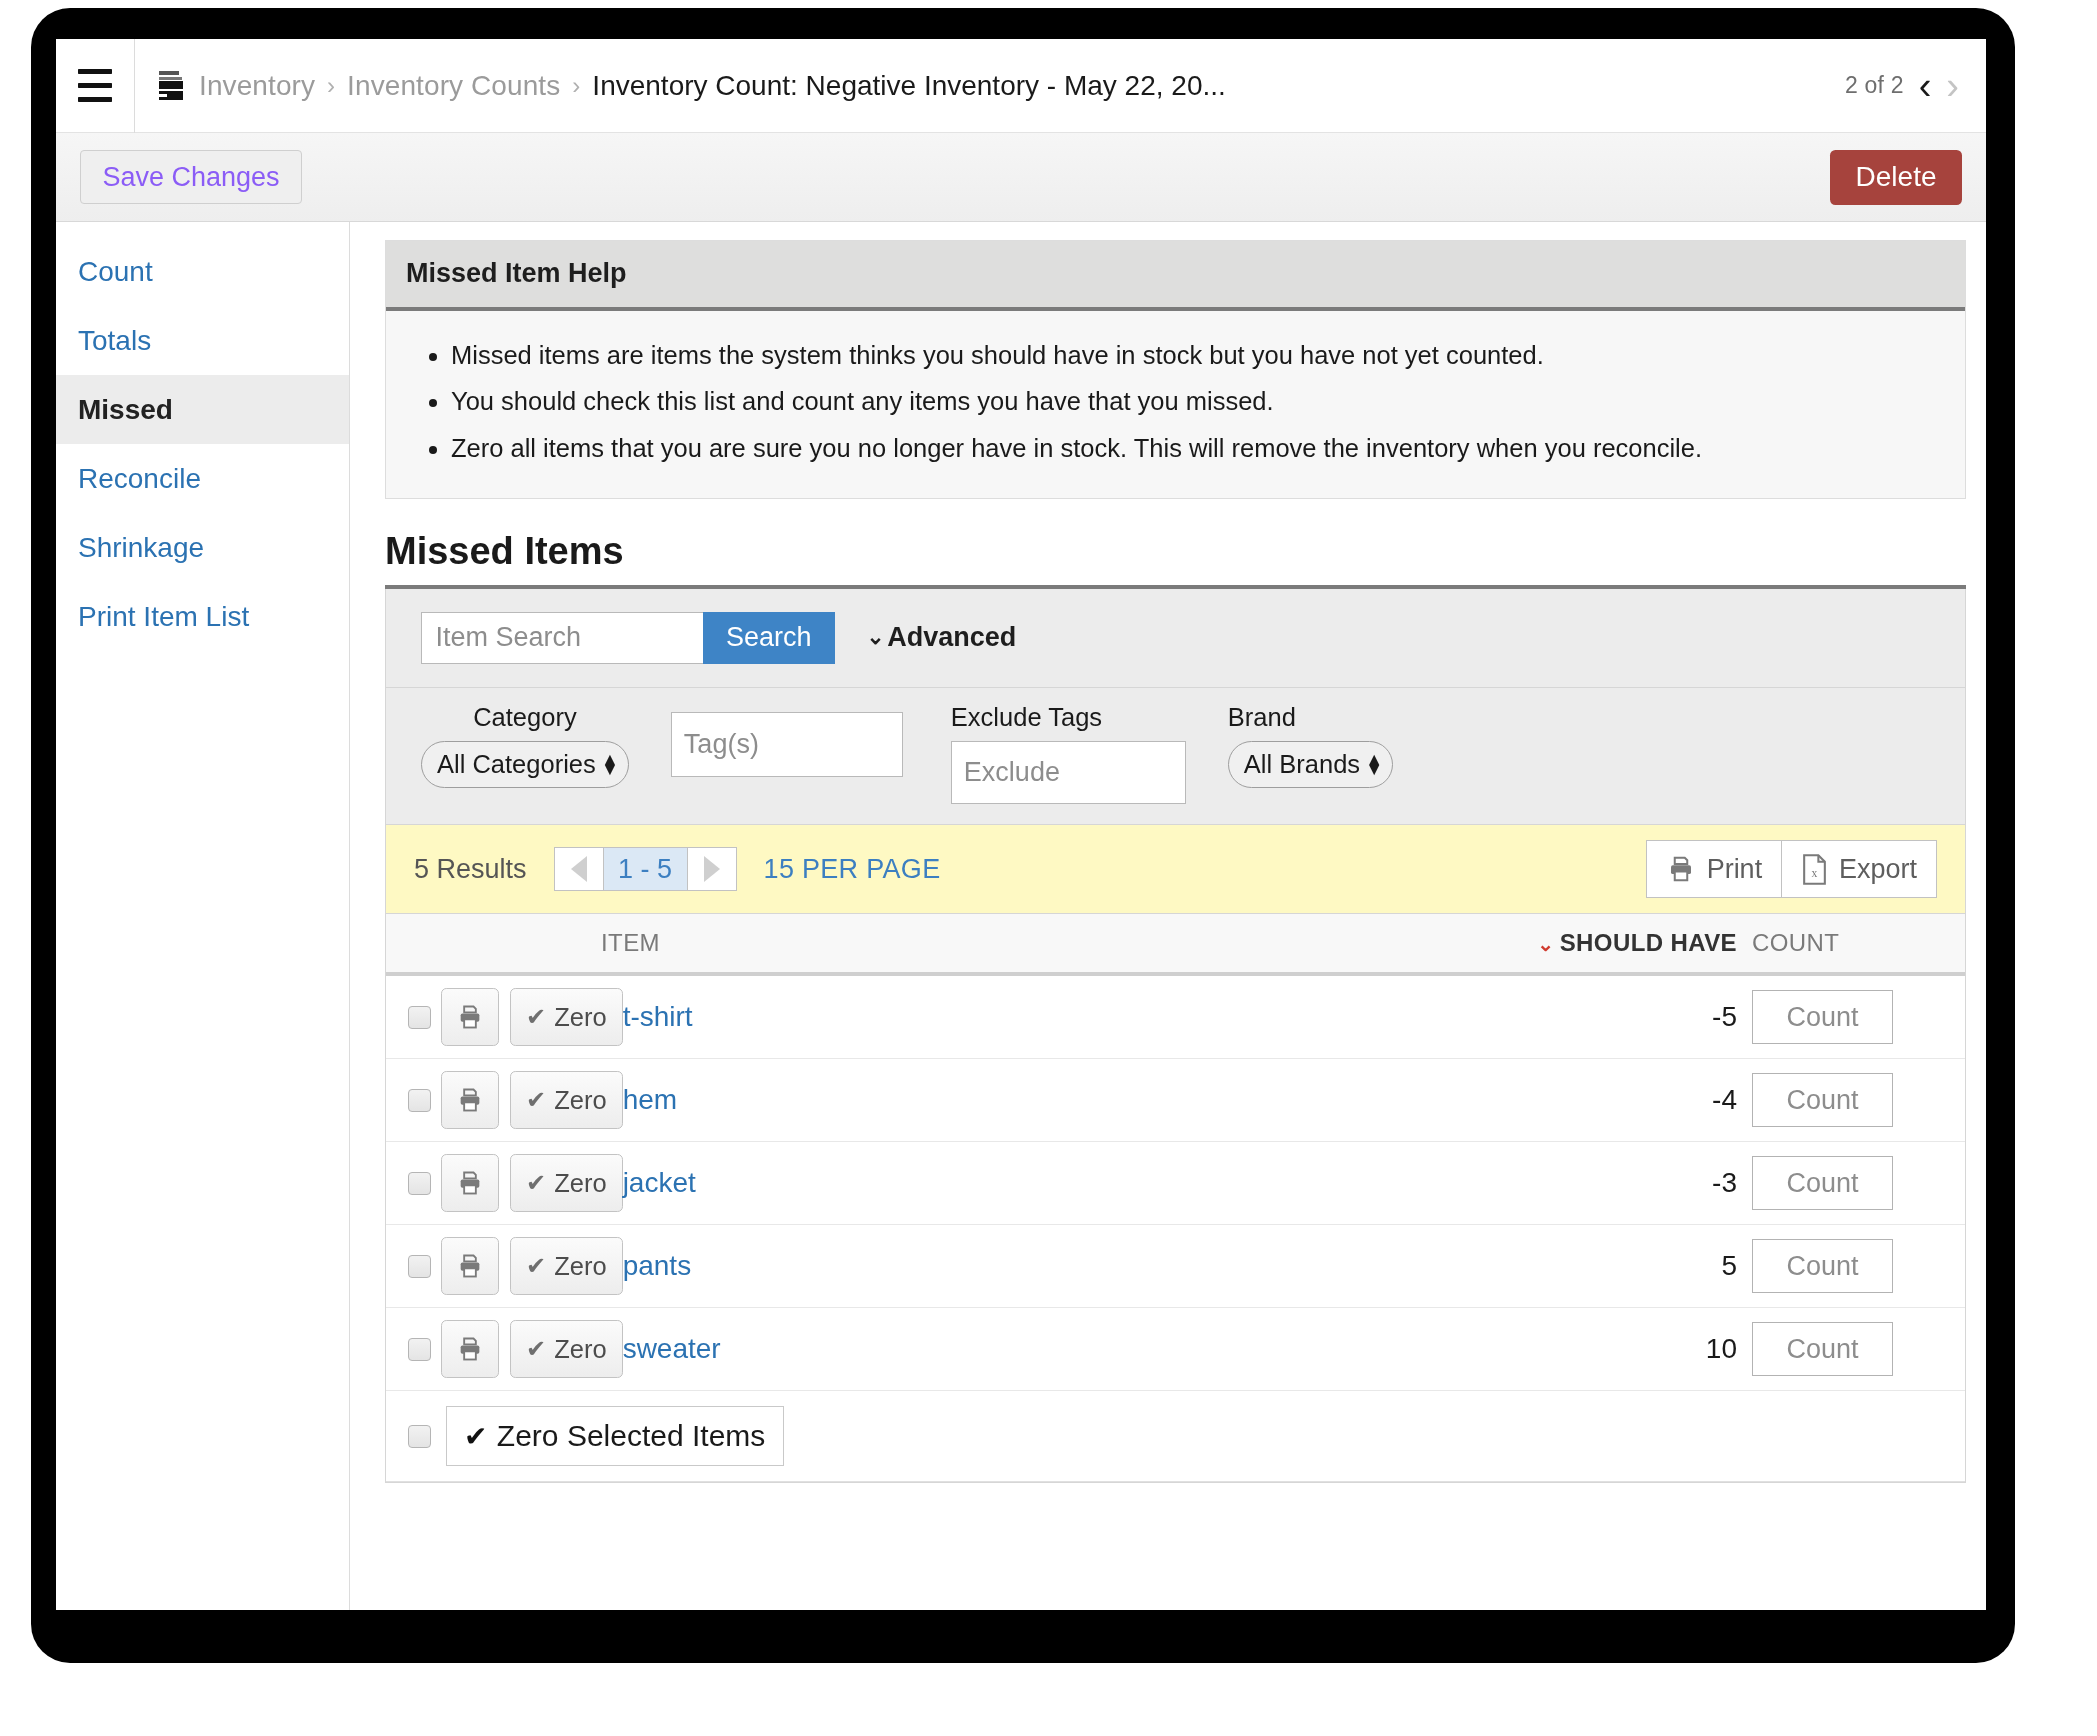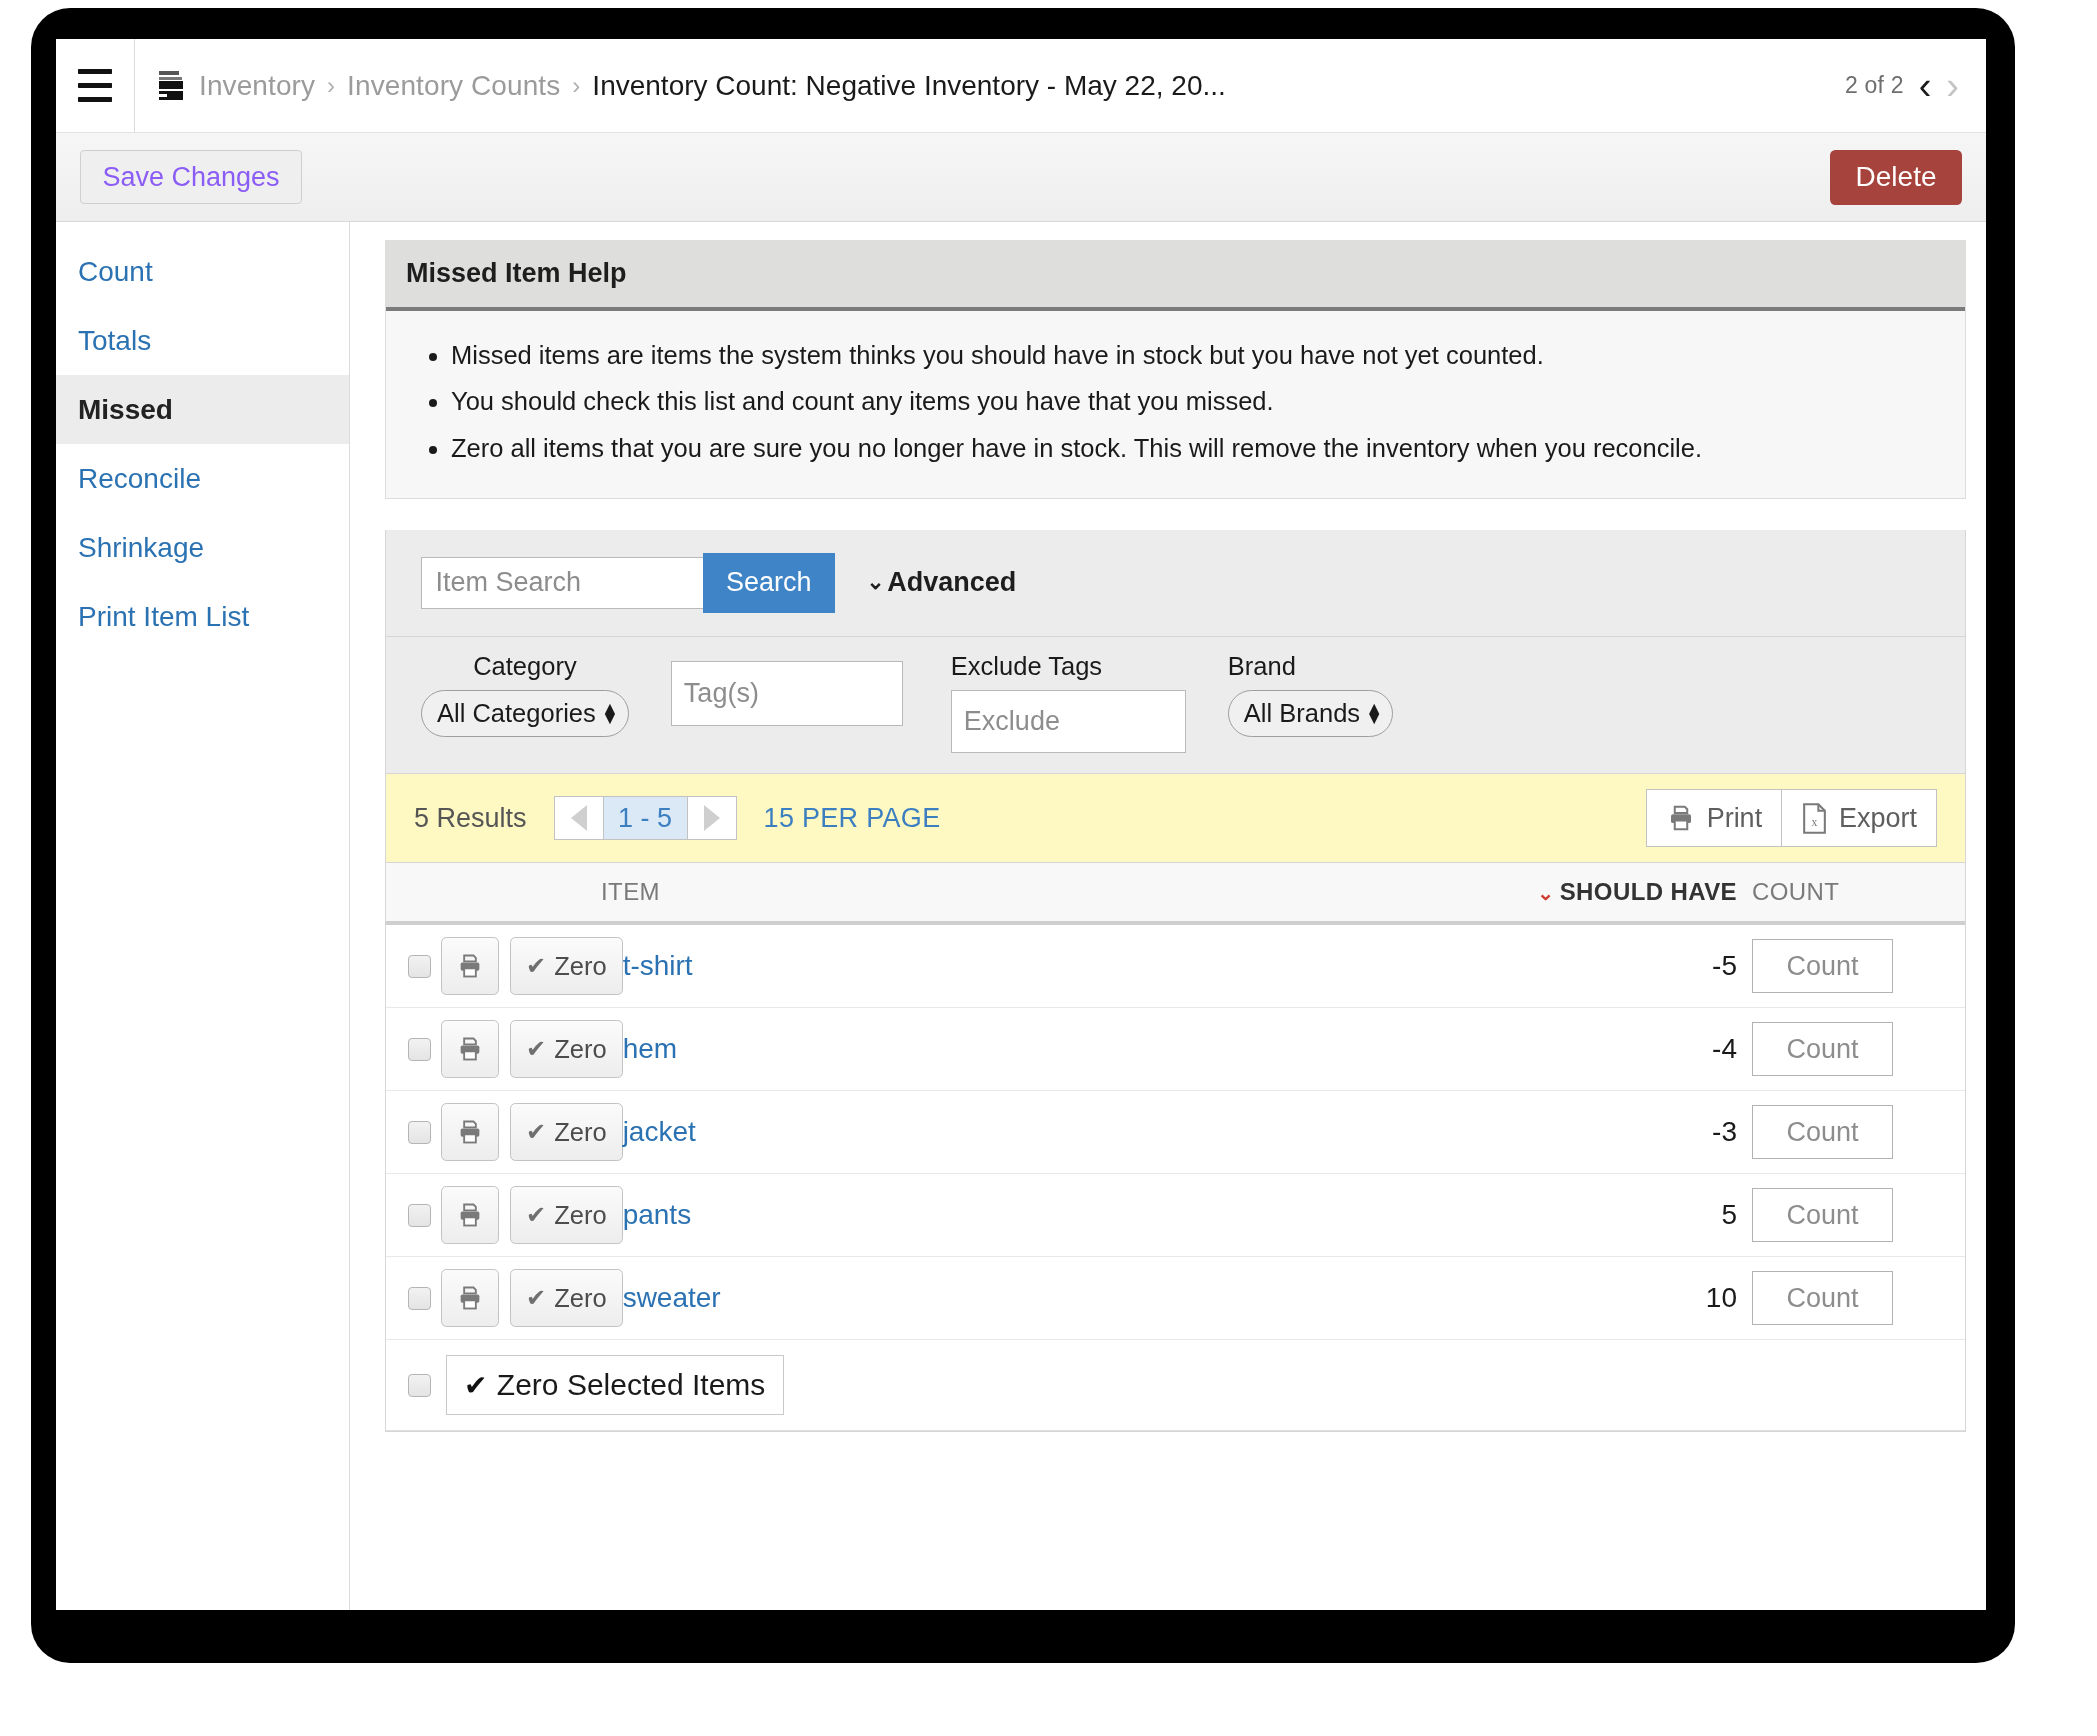--- a/index.html
+++ b/index.html
@@ -119,21 +119,21 @@
     background:#ececec;padding:23px 35px;border-bottom:0.7px solid #d6d6d6;
     display:flex;align-items:center;
   }
   .search-input{
     width:282px;height:52px;border:1.3px solid #b9b9b9;border-right:none;
     background:#ffffff;font-size:27px;padding:0 13.4px;color:#2b2b2b;
     font-family:"Liberation Sans", sans-serif;outline:none;
   }
   .search-input::placeholder{color:#8d8d8d;}
   .btn-search{
-    height:60px;padding:0 23px;background:#3e84c6;border:none;color:#ffffff;
+    height:52px;padding:0 23px;background:#3e84c6;border:none;color:#ffffff;
     font-size:27px;cursor:pointer;font-family:"Liberation Sans", sans-serif;
   }
   .advanced{
     margin-left:32px;font-size:27px;color:#1e1e1e;font-weight:bold;cursor:pointer;
     display:flex;align-items:center;gap:2.7px;
   }
   .adv-caret{font-size:21.5px;line-height:1;}
 
   .filter-row2{
     background:#ececec;padding:15px 35px 20px 35px;border-bottom:0.7px solid #d6d6d6;
@@ -291,20 +291,21 @@
         <div class="panel-head">Missed Item Help</div>
         <div class="panel-body">
           <ul>
             <li>Missed items are items the system thinks you should have in stock but you have not yet counted.</li>
             <li>You should check this list and count any items you have that you missed.</li>
             <li>Zero all items that you are sure you no longer have in stock. This will remove the inventory when you reconcile.</li>
           </ul>
         </div>
       </div>
 
+      <div class="section-title">Missed Items</div>
 
       <div class="filters-wrap">
 
         <div class="filter-row1">
           <input class="search-input" type="text" placeholder="Item Search" style="">
           <button class="btn-search">Search</button>
           <div class="advanced">
             <span class="adv-caret">⌄</span>
             <span>Advanced</span>
           </div>

